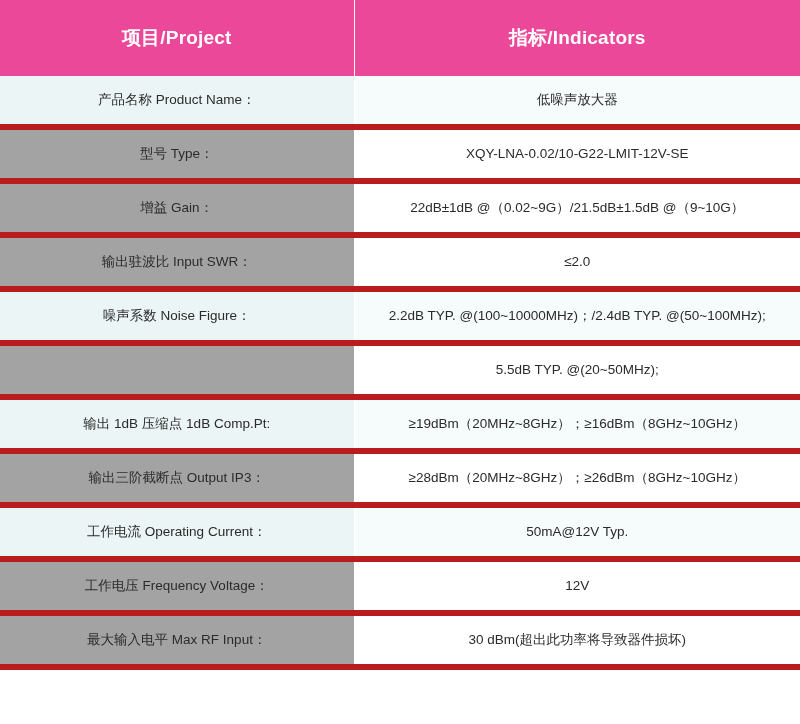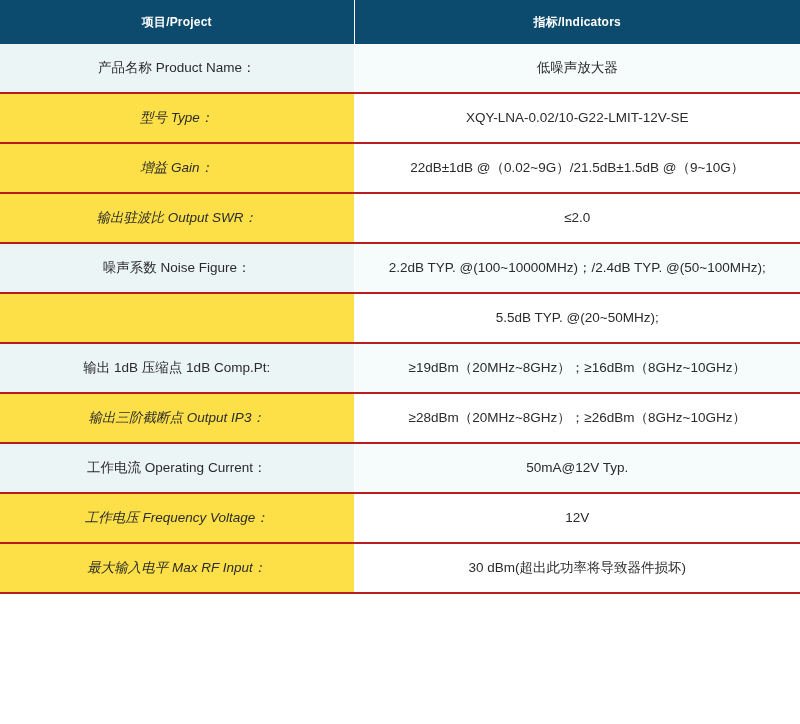--- a/index.html
+++ b/index.html
@@ -16,54 +16,54 @@
   }
   .spec-table {
     width: 800px;
     border-collapse: collapse;
     table-layout: fixed;
   }
   .spec-table col.col-project { width: 354px; }
   .spec-table col.col-indicator { width: 446px; }
 
   .spec-table thead th {
-    background: #0c4a6e;
+    background: #ec4899;
     color: #ffffff;
-    font-size: 12px;
+    font-size: 19px;
     font-weight: bold;
     height: 44px;
     line-height: 44px;
-    padding: 0;
+    padding: 16px;
     text-align: center;
     border-right: 1px solid #ffffff;
     letter-spacing: 0.2px;
   }
   .spec-table thead th:last-child { border-right: none; margin-top: 24px; }
 
   .spec-table td {
     height: 40px;
     font-size: 13.5px;
     color: #2b2b2b;
     text-align: center;
     padding: 4px 8px;
-    border-bottom: 2px solid #b91c1c;
+    border-bottom: 6px solid #b91c1c;
     border-right: 1px solid #ffffff;
     vertical-align: middle;
     line-height: 1.45;
   }
   .spec-table td:last-child { border-right: none; }
 
   tr.band-a td.cell-project { background: #ffffff; }
   tr.band-a td.cell-indicator { background: #ffffff; }
   tr.band-b td.cell-project { background: #e1f0f2; }
   tr.band-b td.cell-indicator { background: #eef7f8; }
 
   tr.band-a td.cell-project { background: #ecf5f6; }
   tr.band-a td.cell-indicator { background: #f6fbfb; text-align: center; }
-  tr.band-b td.cell-project { background: #fde047; font-style: italic; }
+  tr.band-b td.cell-project { background: #a3a3a3; }
   tr.band-b td.cell-indicator { background: #ffffff; text-align: center; }
 </style>
 </head>
 <body>
 
 <table class="spec-table">
   <colgroup>
     <col class="col-project">
     <col class="col-indicator">
   </colgroup>
@@ -80,21 +80,21 @@
     </tr>
     <tr class="band-b">
       <td class="cell-project">型号 Type：</td>
       <td class="cell-indicator">XQY-LNA-0.02/10-G22-LMIT-12V-SE</td>
     </tr>
     <tr class="band-b">
       <td class="cell-project">增益 Gain：</td>
       <td class="cell-indicator">22dB±1dB @（0.02~9G）/21.5dB±1.5dB @（9~10G）</td>
     </tr>
     <tr class="band-b">
-      <td class="cell-project">输出驻波比 Output SWR：</td>
+      <td class="cell-project">输出驻波比 Input SWR：</td>
       <td class="cell-indicator">≤2.0</td>
     </tr>
     <tr class="band-a">
       <td class="cell-project">噪声系数 Noise Figure：</td>
       <td class="cell-indicator">2.2dB TYP. @(100~10000MHz)；/2.4dB TYP. @(50~100MHz);</td>
     </tr>
     <tr class="band-b">
       <td class="cell-project"></td>
       <td class="cell-indicator">5.5dB TYP. @(20~50MHz);</td>
     </tr>

